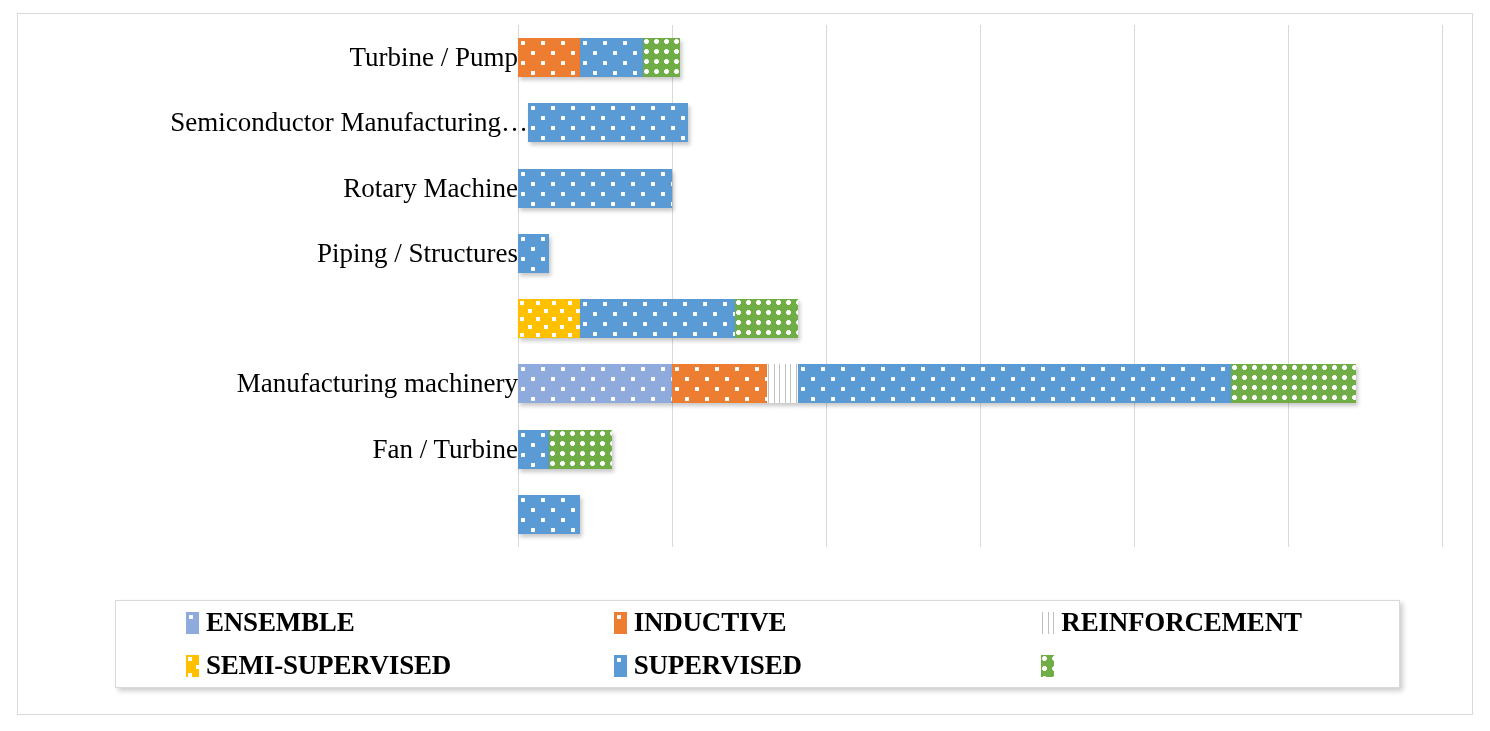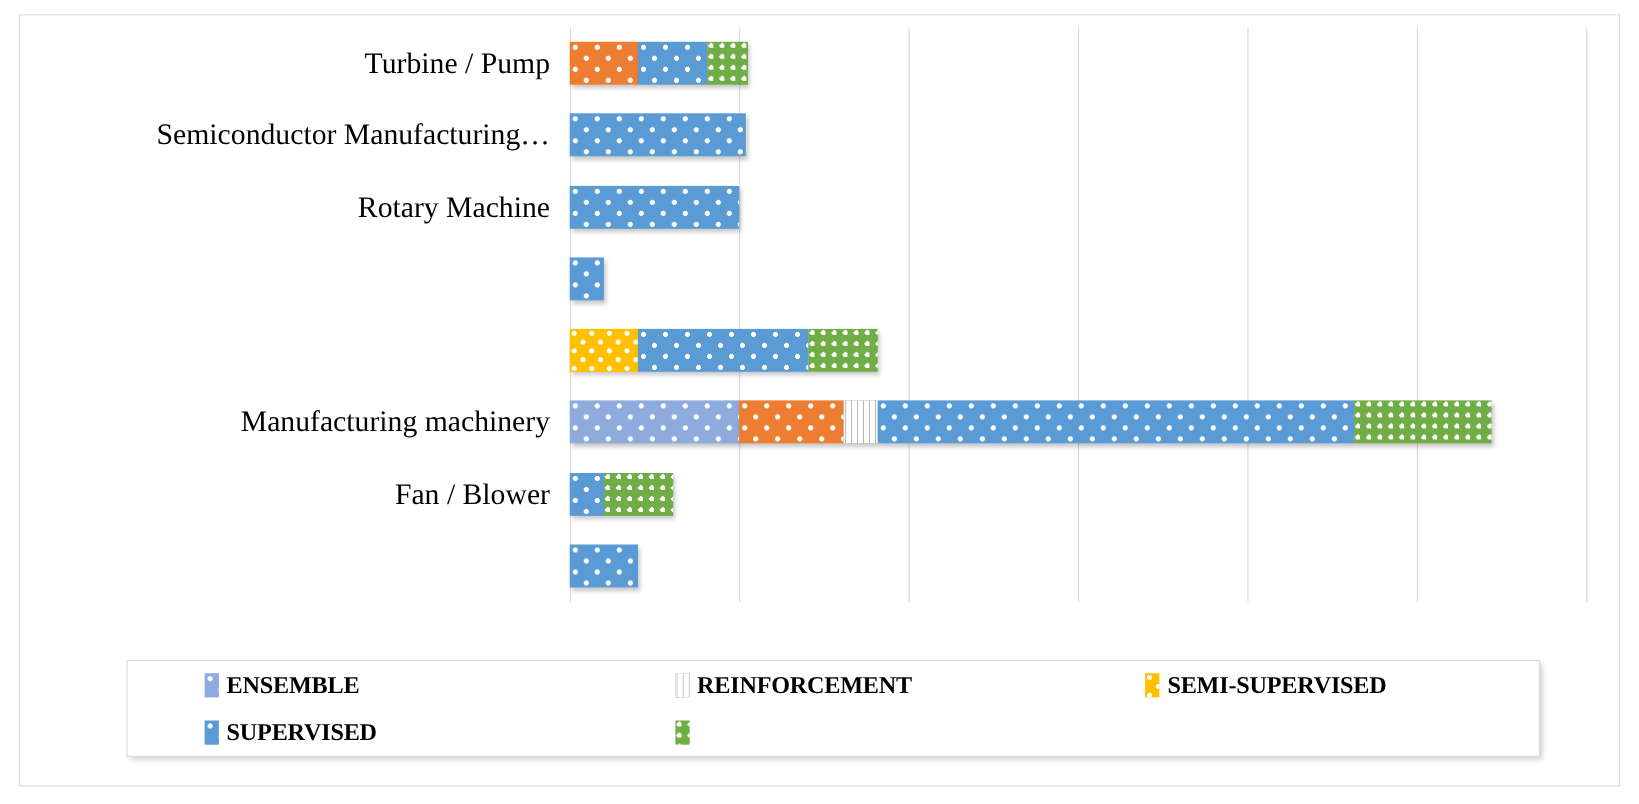--- a/index.html
+++ b/index.html
@@ -61,21 +61,21 @@
     height: 65.25px;   
   }
   .cat-label {
     position: absolute;
     right: 100%;
     top: 0;
     height: 65.25px;
     line-height: 65.25px;
     width: 500px;
     text-align: right;
-    padding-right: 18px;
+    padding-right: 0;
     box-sizing: border-box;
     font-size: 27px;
     color: #000000;
     white-space: nowrap;
     overflow: hidden;
     text-overflow: ellipsis;
     font-family: "Liberation Serif", "DejaVu Serif", serif;
   }
   .bar-track {
     position: absolute;
@@ -142,21 +142,21 @@
     padding-left: 70px;
     box-sizing: border-box;
   }
   .legend-swatch {
     width: 13px;
     height: 22px;
     margin-right: 7px;
     flex: 0 0 auto;
   }
   .legend-text {
-    font-size: 22px;
+    font-size: 27px;
     font-weight: bold;
     color: #000000;
     white-space: nowrap;
     letter-spacing: -0.2px;
     font-family: "Liberation Serif", "DejaVu Serif", serif;
   }
 </style>
 </head>
 <body>
 
@@ -176,33 +176,34 @@
       </div>
     <div id="rows">
         <div class="cat-row" style="top: 0px;">
           <div class="cat-label">Turbine / Pump</div>
           <div class="bar-track">
             <div class="seg pat-dot" style="left: 0px; width: 61.6px; background-color: rgb(237, 125, 49);"></div>
             <div class="seg pat-dot" style="left: 61.6px; width: 63.14px; background-color: rgb(91, 155, 213);"></div>
             <div class="seg pat-grid-sq" style="left: 124.74px; width: 36.96px; background-color: rgb(112, 173, 71);"></div>
           </div>
         </div>
-        <div class="cat-row" style="top: 65.25px;">
+        <div class="cat-row" style="top: 65.25px; margin-left: 10px;">
           <div class="cat-label">Semiconductor Manufacturing…</div>
           <div class="bar-track">
             <div class="seg pat-dot" style="left: 0px; width: 160.16px; background-color: rgb(91, 155, 213);"></div>
           </div>
         </div>
         <div class="cat-row" style="top: 130.5px;">
           <div class="cat-label">Rotary Machine</div>
           <div class="bar-track">
             <div class="seg pat-dot" style="left: 0px; width: 154px; background-color: rgb(91, 155, 213);"></div>
           </div>
         </div>
         <div class="cat-row" style="top: 195.75px;">
+          <div class="cat-label">Piping / Structures</div>
           <div class="bar-track">
             <div class="seg pat-dot" style="left: 0px; width: 30.8px; background-color: rgb(91, 155, 213);"></div>
           </div>
         </div>
         <div class="cat-row" style="top: 261px;">
           <div class="bar-track">
             <div class="seg pat-dot-dense" style="left: 0px; width: 61.6px; background-color: rgb(255, 192, 0);"></div>
             <div class="seg pat-dot" style="left: 61.6px; width: 155.54px; background-color: rgb(91, 155, 213);"></div>
             <div class="seg pat-grid-sq" style="left: 217.14px; width: 63.14px; background-color: rgb(112, 173, 71);"></div>
           </div>
@@ -211,40 +212,44 @@
           <div class="cat-label">Manufacturing machinery</div>
           <div class="bar-track">
             <div class="seg pat-dot" style="left: 0px; width: 154px; background-color: rgb(143, 170, 220);"></div>
             <div class="seg pat-dot" style="left: 154px; width: 95.48px; background-color: rgb(237, 125, 49);"></div>
             <div class="seg pat-brick" style="left: 249.48px; width: 30.8px; background-color: rgb(128, 128, 128);"></div>
             <div class="seg pat-dot" style="left: 280.28px; width: 432.74px; background-color: rgb(91, 155, 213);"></div>
             <div class="seg pat-grid-sq" style="left: 713.02px; width: 124.74px; background-color: rgb(112, 173, 71);"></div>
           </div>
         </div>
         <div class="cat-row" style="top: 391.5px;">
-          <div class="cat-label">Fan / Blower</div>
+          <div class="cat-label">Fan / Turbine</div>
           <div class="bar-track">
             <div class="seg pat-dot" style="left: 0px; width: 30.8px; background-color: rgb(91, 155, 213);"></div>
             <div class="seg pat-grid-sq" style="left: 30.8px; width: 63.14px; background-color: rgb(112, 173, 71);"></div>
           </div>
         </div>
         <div class="cat-row" style="top: 456.75px;">
           <div class="bar-track">
             <div class="seg pat-dot" style="left: 0px; width: 61.6px; background-color: rgb(91, 155, 213);"></div>
           </div>
         </div>
       </div>
   </div>
 
   <div id="legend">
       <div class="legend-item">
         <span class="legend-swatch pat-dot" style="background-color: rgb(143, 170, 220);"></span>
         <span class="legend-text">ENSEMBLE</span>
       </div>
       <div class="legend-item">
+        <span class="legend-swatch pat-dot" style="background-color: rgb(237, 125, 49);"></span>
+        <span class="legend-text">INDUCTIVE</span>
+      </div>
+      <div class="legend-item">
         <span class="legend-swatch pat-brick" style="background-color: rgb(128, 128, 128);"></span>
         <span class="legend-text">REINFORCEMENT</span>
       </div>
       <div class="legend-item">
         <span class="legend-swatch pat-dot-dense" style="background-color: rgb(255, 192, 0);"></span>
         <span class="legend-text">SEMI-SUPERVISED</span>
       </div>
       <div class="legend-item">
         <span class="legend-swatch pat-dot" style="background-color: rgb(91, 155, 213);"></span>
         <span class="legend-text">SUPERVISED</span>

